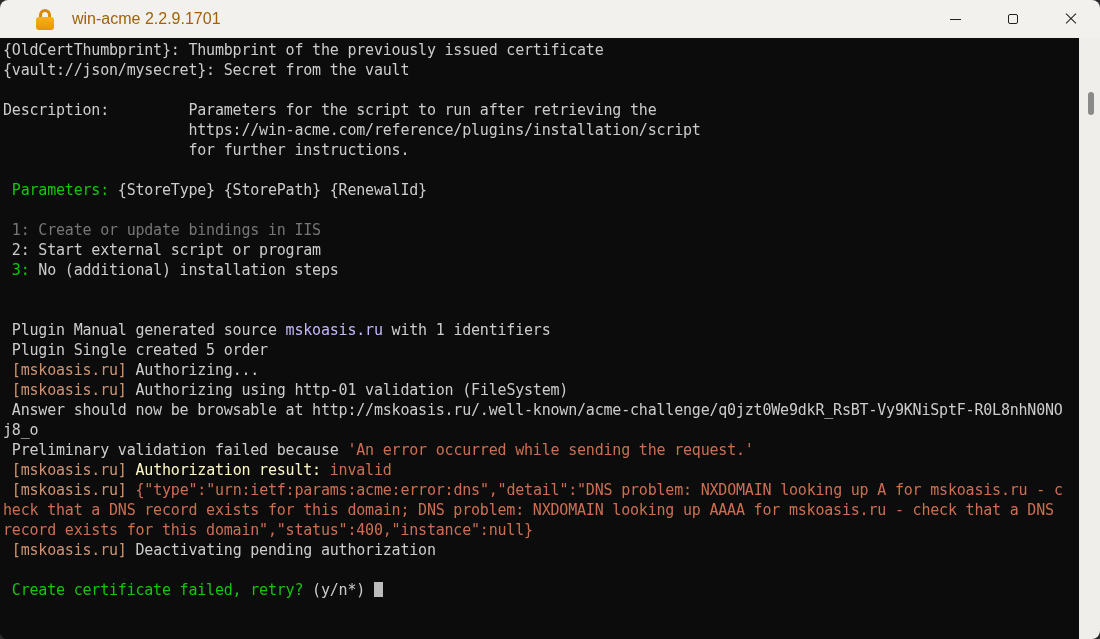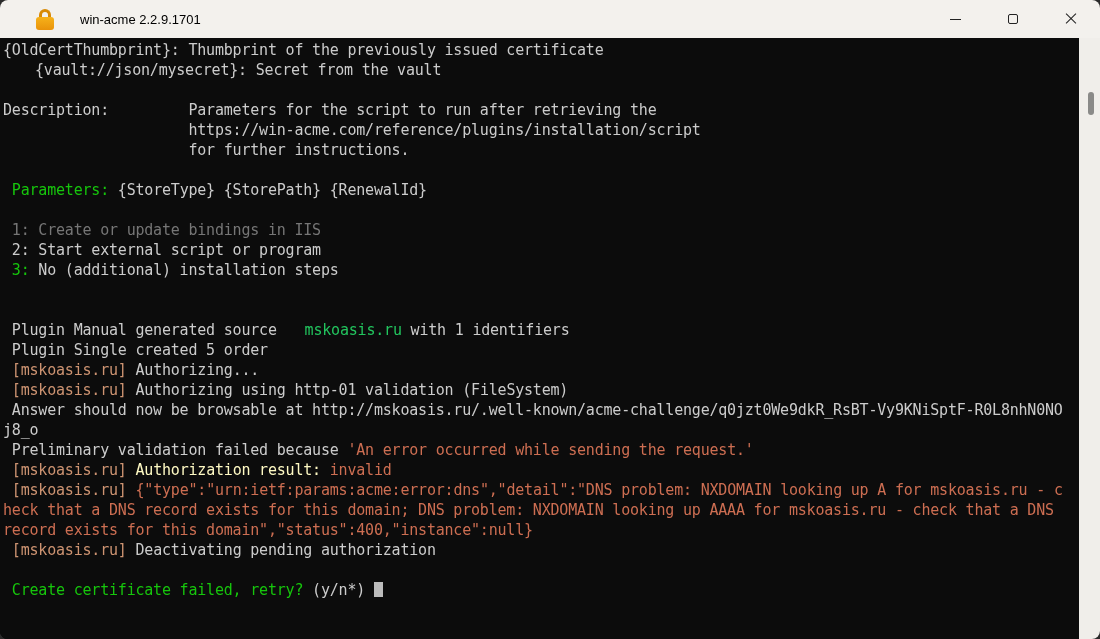--- a/index.html
+++ b/index.html
@@ -10,21 +10,21 @@
     font-family:"Liberation Sans","DejaVu Sans",sans-serif;
   }
   .titlebar{
     flex:0 0 38px;height:38px;background:#f3f1ed;
     display:flex;align-items:center;
   }
   .title-left{display:flex;align-items:center;padding-left:34px;}
   .lock{position:relative;width:22px;height:22px;display:flex;flex-direction:column;align-items:center;justify-content:flex-end;}
   .lock-shackle{width:12px;height:9px;border:3px solid #d88a05;border-bottom:none;border-radius:6px 6px 0 0;margin-bottom:-1px;}
   .lock-body{width:18px;height:13px;background:linear-gradient(#f6b21a,#e9930a);border-radius:3px;}
-  .window-title{margin-left:24px;font-size:13px;color:#000000;white-space:nowrap;}
+  .window-title{margin-left:16px;font-size:16px;color:#a16207;white-space:nowrap;}
   .controls{margin-left:auto;display:flex;height:100%;}
   .ctrl{width:58px;height:100%;display:flex;align-items:center;justify-content:center;background:transparent;border:none;padding:0;cursor:default;}
   .ico-min{width:11px;height:0;border-top:1.4px solid #222;}
   .ico-max{width:10px;height:10px;border:1.4px solid #222;border-radius:2px;}
   .ico-close{position:relative;width:12px;height:12px;}
   .ico-close::before,.ico-close::after{
     content:"";position:absolute;left:-1px;top:5px;width:14px;height:0;border-top:1.4px solid #222;
   }
   .ico-close::before{transform:rotate(45deg);}
   .ico-close::after{transform:rotate(-45deg);}
@@ -63,34 +63,34 @@
       </button>
       <button class="ctrl">
         <span class="ico-close"></span>
       </button>
     </div>
   </div>
 
   <div class="terminal">
     <div class="term-text" style="background: rgb(12, 12, 12); color: rgb(204, 204, 204);">
         <div class="tline"><span style="color: rgb(204, 204, 204);">{OldCertThumbprint}: Thumbprint of the previously issued certificate</span></div>
-        <div class="tline"><span style="color: rgb(204, 204, 204); margin-left: 32px;">{vault://json/mysecret}: Secret from the vault</span></div>
+        <div class="tline"><span style="color: rgb(204, 204, 204);">{vault://json/mysecret}: Secret from the vault</span></div>
         <div class="tline"></div>
         <div class="tline"><span style="color: rgb(204, 204, 204);">Description:         Parameters for the script to run after retrieving the</span></div>
         <div class="tline"><span style="color: rgb(204, 204, 204);">                     https://win-acme.com/reference/plugins/installation/script</span></div>
         <div class="tline"><span style="color: rgb(204, 204, 204); margin-top: 36px;">                     for further instructions.</span></div>
         <div class="tline"></div>
         <div class="tline"><span style="color: rgb(22, 198, 12);"> Parameters: </span><span style="color: rgb(204, 204, 204);">{StoreType} {StorePath} {RenewalId}</span></div>
         <div class="tline"></div>
         <div class="tline"><span style="color: rgb(118, 118, 118);"> 1: Create or update bindings in IIS</span></div>
         <div class="tline"><span style="color: rgb(204, 204, 204);"> 2: Start external script or program</span></div>
         <div class="tline"><span style="color: rgb(22, 198, 12);"> 3:</span><span style="color: rgb(204, 204, 204);"> No (additional) installation steps</span></div>
         <div class="tline"></div>
         <div class="tline"></div>
-        <div class="tline"><span style="color: rgb(204, 204, 204);"> Plugin Manual generated source </span><span style="color: #22c55e; margin-left: 19px;">mskoasis.ru</span><span style="color: rgb(204, 204, 204);"> with 1 identifiers</span></div>
+        <div class="tline"><span style="color: rgb(204, 204, 204);"> Plugin Manual generated source </span><span style="color: #c4b5fd;">mskoasis.ru</span><span style="color: rgb(204, 204, 204);"> with 1 identifiers</span></div>
         <div class="tline"><span style="color: rgb(204, 204, 204);"> Plugin Single created 5 order</span></div>
         <div class="tline"><span style="color: rgb(204, 204, 204);"> </span><span style="color: rgb(206, 148, 114);">[mskoasis.ru]</span><span style="color: rgb(204, 204, 204);"> Authorizing...</span></div>
         <div class="tline"><span style="color: rgb(204, 204, 204);"> </span><span style="color: rgb(206, 148, 114);">[mskoasis.ru]</span><span style="color: rgb(204, 204, 204);"> Authorizing using http-01 validation (FileSystem)</span></div>
         <div class="tline"><span style="color: rgb(204, 204, 204);"> Answer should now be browsable at http://mskoasis.ru/.well-known/acme-challenge/q0jzt0We9dkR_RsBT-Vy9KNiSptF-R0L8nhN0NO</span></div>
         <div class="tline"><span style="color: rgb(204, 204, 204);">j8_o</span></div>
         <div class="tline"><span style="color: rgb(204, 204, 204);"> Preliminary validation failed because </span><span style="color: rgb(205, 110, 82);">'An error occurred while sending the request.'</span></div>
         <div class="tline"><span style="color: rgb(204, 204, 204);"> </span><span style="color: rgb(206, 148, 114);">[mskoasis.ru]</span><span style="color: #fef9c3;"> Authorization result: </span><span style="color: rgb(205, 110, 82);">invalid</span></div>
         <div class="tline"><span style="color: rgb(204, 204, 204);"> </span><span style="color: rgb(206, 148, 114);">[mskoasis.ru]</span><span style="color: rgb(204, 204, 204);"> </span><span style="color: rgb(205, 110, 82);">{"type":"urn:ietf:params:acme:error:dns","detail":"DNS problem: NXDOMAIN looking up A for mskoasis.ru - c</span></div>
         <div class="tline"><span style="color: rgb(205, 110, 82);">heck that a DNS record exists for this domain; DNS problem: NXDOMAIN looking up AAAA for mskoasis.ru - check that a DNS </span></div>
         <div class="tline"><span style="color: rgb(205, 110, 82);">record exists for this domain","status":400,"instance":null}</span></div>

